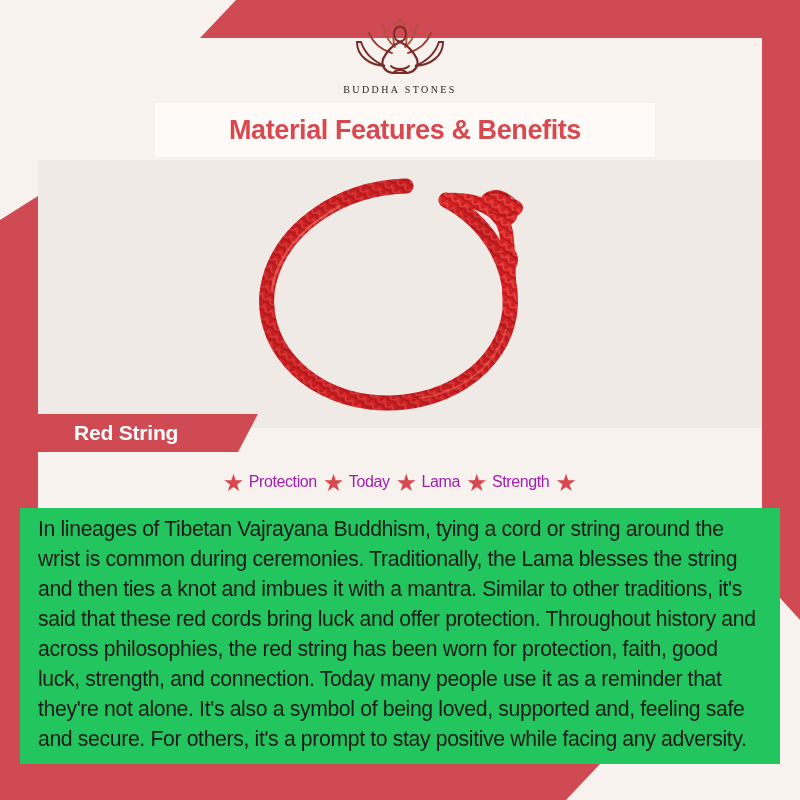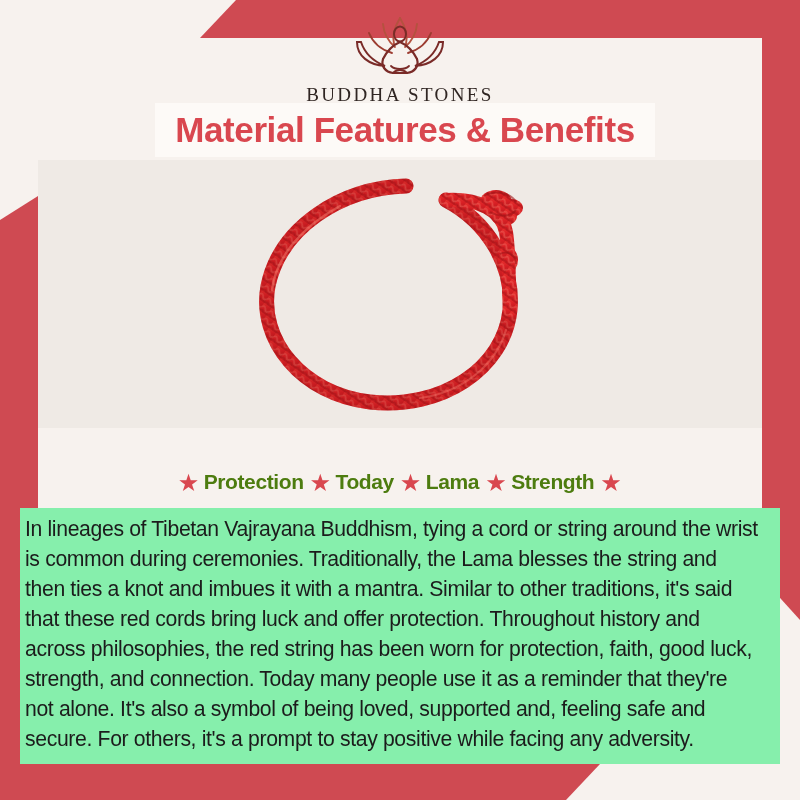--- a/index.html
+++ b/index.html
@@ -81,42 +81,42 @@
     align-items: center;
   }
   .logo-mark {
     width: 130px;
     height: 74px;
     display: block;
   }
   .logo-word {
     margin-top: 2px;
     font-family: "Liberation Serif", serif;
-    font-size: 19px;
+    font-size: 10px;
     letter-spacing: 2.4px;
     color: #2f2522;
     font-weight: 400;
   }
 
   
   .title-banner {
     position: absolute;
     left: 155px;
     top: 103px;
     width: 500px;
     height: 54px;
     background: #fdfaf7;
     display: flex;
     align-items: center;
     justify-content: center;
   }
   .title-text {
     font-family: "Liberation Sans", sans-serif;
     font-weight: bold;
-    font-size: 35px;
+    font-size: 27px;
     color: #d9474f;
     letter-spacing: -0.4px;
     white-space: nowrap;
   }
 
   
   .photo-area {
     position: absolute;
     left: 38px;
     top: 160px;
@@ -175,36 +175,36 @@
   .star-icon {
     display: inline-block;
     width: 22px;
     height: 22px;
     color: #d9474f;
     line-height: 1;
     font-size: 24px;
   }
   .feature-label {
     font-family: "Liberation Sans", sans-serif;
-    font-weight: bold;
-    font-size: 21px;
-    color: #4d7c0f;
+    font-weight: normal;
+    font-size: 16px;
+    color: #a21caf;
     letter-spacing: -0.4px;
   }
 
   
   .body-block {
     position: absolute;
     left: 20px;
     top: 508px;
     width: 760px;
     height: 256px;
-    background: #86efac;
+    background: #22c55e;
     box-sizing: border-box;
-    padding: 6px 22px 0 5px;
+    padding: 6px 22px 0 18px;
   }
   .body-text {
     font-family: "Liberation Sans", sans-serif;
     font-size: 21.2px;
     line-height: 30px;
     color: #1c1c1c;
     font-weight: 500;
     letter-spacing: -0.35px;
     margin: 0;
   }
@@ -293,20 +293,23 @@
       <g>
         <ellipse cx="288" cy="98" rx="10" ry="13" fill="url(#braid)"></ellipse>
         <path d="M280 92 C288 88, 296 94, 296 102" stroke="#9c1418" stroke-width="1.8" fill="none" opacity="0.55"></path>
       </g>
 
       <path d="M120 44 C 80 66, 56 96, 52 128" fill="none" stroke="#ff8b7a" stroke-width="2.4" stroke-linecap="round" opacity="0.45"></path>
       <path d="M200 236 C 244 230, 276 202, 286 168" fill="none" stroke="#ff8b7a" stroke-width="2.2" stroke-linecap="round" opacity="0.35"></path>
     </svg>
   </div>
 
+  <div class="label-banner">
+    <span class="label-text">Red String</span>
+  </div>
 
   <div class="features">
     <div class="feature">
       <span class="star-icon">★</span>
       <span class="feature-label">Protection</span>
     </div>
     <div class="feature">
       <span class="star-icon">★</span>
       <span class="feature-label">Today</span>
     </div>

